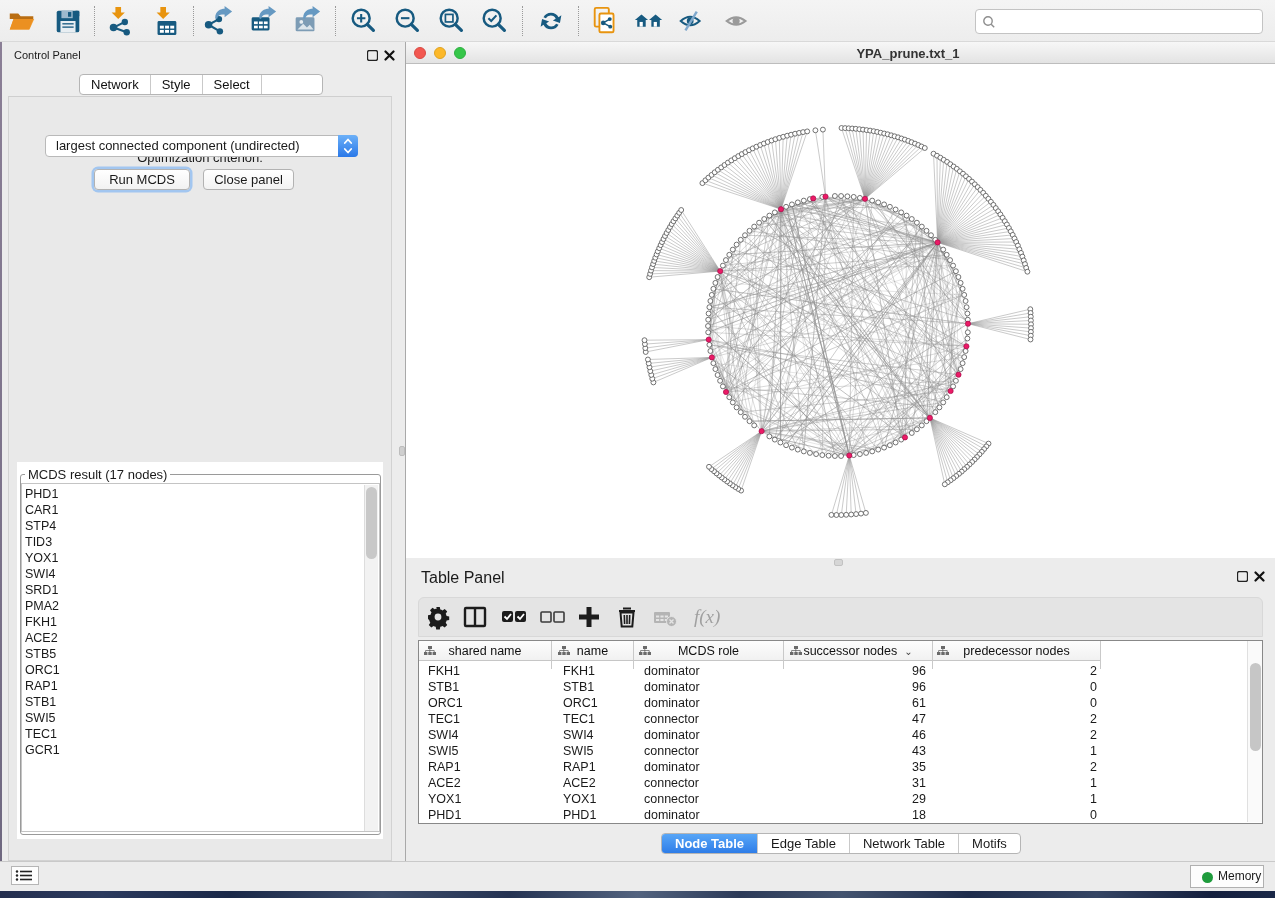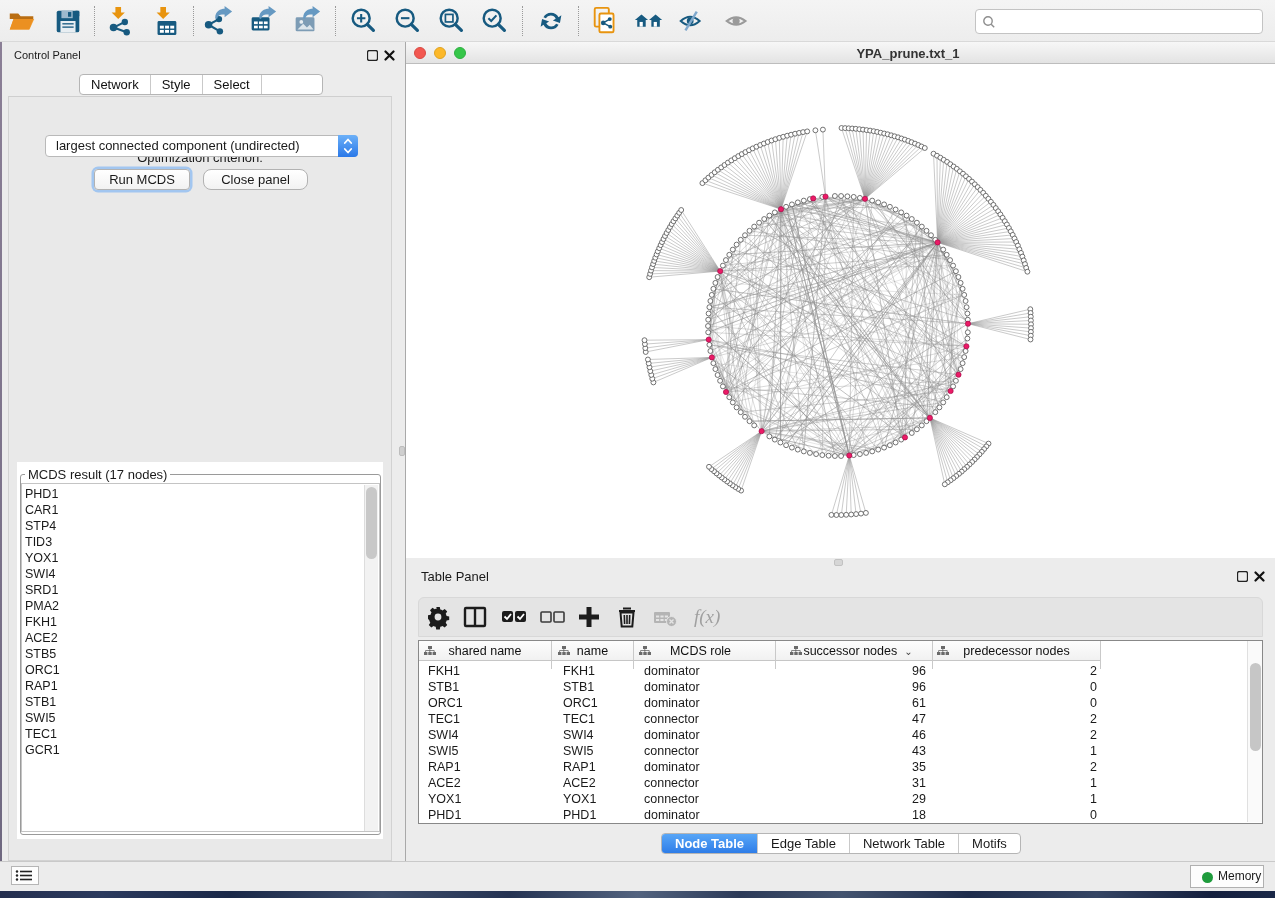--- a/index.html
+++ b/index.html
@@ -19,40 +19,40 @@
 #cp-tabs { left:79px; top:74px; height:21px; display:flex; border:1px solid #b5b5b5; border-radius:4px; background:#fff; overflow:hidden; }
 .cptab { font-size:13px; padding:2px 11px 0 11px; border-right:1px solid #c9c9c9; color:#111; }
 .cptab:last-child { border-right:none; }
 .cptab.sel { background:linear-gradient(#59a7f7,#2e7de8); color:#fff;margin-top:37px; }
 #cp-content { left:8px; top:96px; width:384px; height:765px; background:#e9e9e9; border:1px solid #d2d2d2; border-top:1px solid #cfcfcf; }
 #optlabel { left:0; top:114px; width:400px; text-align:center; font-size:13px;margin-top:36px; }
 #dropdown { left:45px; top:135px; width:313px; height:22px; background:#fff; border:1px solid #b9b9b9; border-radius:4px; font-size:13px; line-height:20px; padding-left:10px; }
 #dd-btn { position:absolute; right:-1px; top:-1px; width:20px; height:22px; border-radius:0 4px 4px 0; background:linear-gradient(#6cb0f8,#2a78e8); }
 .btn { position:absolute; height:21px; background:linear-gradient(#ffffff,#f2f2f2); border:1px solid #b2b2b2; border-radius:4px; font-size:13px; text-align:center; line-height:19px; }
 #runbtn { left:94px; top:169px; width:96px; box-shadow:0 0 0 2.5px rgba(125,180,245,0.65); }
-#closebtn { left:203px; top:169px; width:105px;border-radius:8px; }
+#closebtn { left:203px; top:169px; width:91px; }
 
 #fs-white { left:17px; top:462px; width:366px; height:377px; background:#fff; }
 #fieldset { left:20px; top:474px; width:361px; height:361px; border:1px solid #9a9a9a; border-radius:3px; }
 #fs-legend { left:25px; top:467px; background:#fff; padding:0 3px; font-size:13px; }
 #fs-list { left:21px; top:483px; width:359px; height:349px; background:#fff; border:1px solid #c4c4c4; font-size:12.5px; line-height:16px; padding:2px 0 0 3px; }
 #fs-scroll { position:absolute; right:1px; top:1px; width:14px; height:346px; background:#f2f2f2; border-left:1px solid #ddd; }
 #fs-thumb { position:absolute; left:1px; top:2px; width:11px; height:72px; background:#c8c8c8; border-radius:6px; }
 
 #vsplit { left:405px; top:42px; width:1px; height:820px; background:#a9a9a9; }
 #vhandle { left:399px; top:446px; width:6px; height:10px; background:#cfcfcf; border:1px solid #bdbdbd; border-radius:2px; }
 
 #netwin { left:406px; top:42px; width:869px; height:22px; background:linear-gradient(#f7f7f7,#e3e3e3); border-bottom:1px solid #bdbdbd; }
 #nettitle { left:406px; top:46px; width:1004px; text-align:center; font-size:13px; font-weight:bold; color:#333; }
 .tl { position:absolute; top:47px; width:12px; height:12px; border-radius:50%; }
 #canvas { left:406px; top:64px; width:869px; height:494px; background:#fff; }
 #hsplit { left:406px; top:558px; width:869px; height:10px; background:#ececec; }
 #hhandle { left:834px; top:559px; width:9px; height:7px; background:#d6d6d6; border:1px solid #c2c2c2; border-radius:2px; }
 
-#tp-title { left:421px; top:569px; font-size:13px; }
+#tp-title { left:421px; top:569px; font-size:16px; }
 #tp-toolbar { left:418px; top:597px; width:845px; height:40px; background:#e4e4e4; border:1px solid #d8d8d8; border-radius:6px 6px 0 0; }
 #tablebox { left:418px; top:640px; width:845px; height:184px; background:#fff; border:1px solid #888; overflow:hidden; }
 #thead { position:absolute; left:0; top:0; width:682px; height:20px; background:linear-gradient(#fdfdfd,#f1f1f1); border-bottom:1px solid #c6c6c6; }
 .th { position:absolute; top:0; height:28px; border-right:1px solid #c9c9c9; font-size:12.5px; text-align:center; line-height:20px; color:#111; }
 .thicon { position:absolute; left:4px; top:5px; }
 .trow { position:absolute; left:0; width:830px; height:16px; font-size:12.5px; line-height:16px; }
 .c1 { position:absolute; left:9px; } .c2 { position:absolute; left:144px; }
 .c3 { position:absolute; left:225px; } .c4 { position:absolute; width:150px; left:357px; text-align:right; }
 .c5 { position:absolute; width:161px; left:517px; text-align:right; }
 #tb-scroll { position:absolute; right:0; top:0; width:15px; height:181px; background:#fafafa; border-left:1px solid #e0e0e0; }
@@ -634,21 +634,21 @@
       </g>
     </svg>
     <svg style="position:absolute;left:266px;top:6px" width="40" height="26" viewBox="0 0 26 26">
       <text x="2" y="19" font-family="Liberation Serif, serif" font-style="italic" font-size="19" fill="#a0a0a0">f(x)</text>
     </svg>
   </div>
 <div id="tablebox" class="abs">
 <div id="thead">
 <div class="th" style="left:0;width:133px">shared name</div>
 <div class="th" style="left:133px;width:82px">name</div>
-<div class="th" style="left:207px;width:150px">MCDS role</div>
+<div class="th" style="left:215px;width:150px">MCDS role</div>
 <div class="th" style="left:365px;width:149px">successor nodes&nbsp;&nbsp;<span style="font-size:10px;color:#444">⌄</span></div>
 <div class="th" style="left:514px;width:168px">predecessor nodes</div>
 <svg class="thicon" style="left:5px" width="12" height="10" viewBox="0 0 12 10">
         <g fill="#6a6a6a">
           <rect x="4" y="0" width="4" height="3"></rect>
           <rect x="0" y="6" width="3.4" height="3"></rect>
           <rect x="4.3" y="6" width="3.4" height="3"></rect>
           <rect x="8.6" y="6" width="3.4" height="3"></rect>
           <path d="M5.8 3 v2 M1.6 6 V4.5 H10.2 V6 M5.8 4 v2" stroke="#6a6a6a" stroke-width="0.8" fill="none"></path>
         </g>

